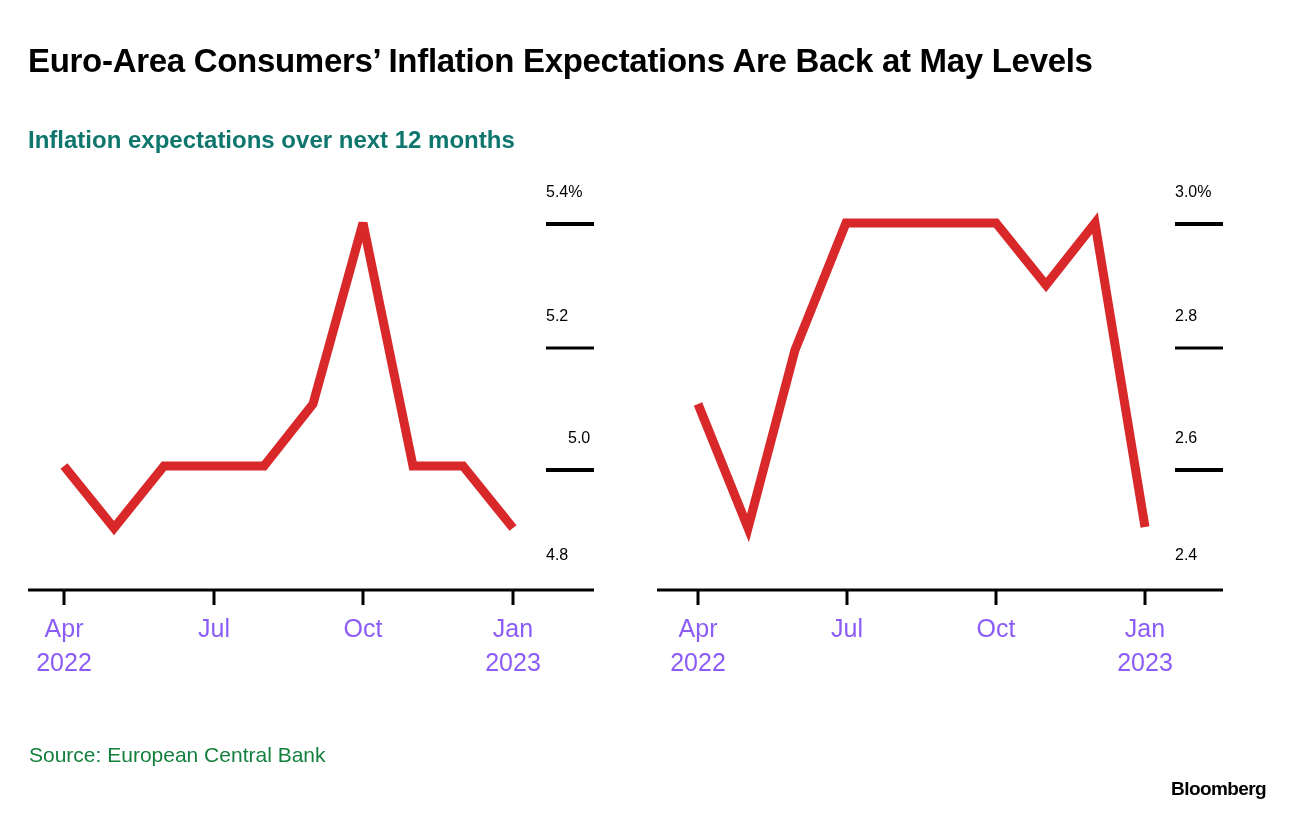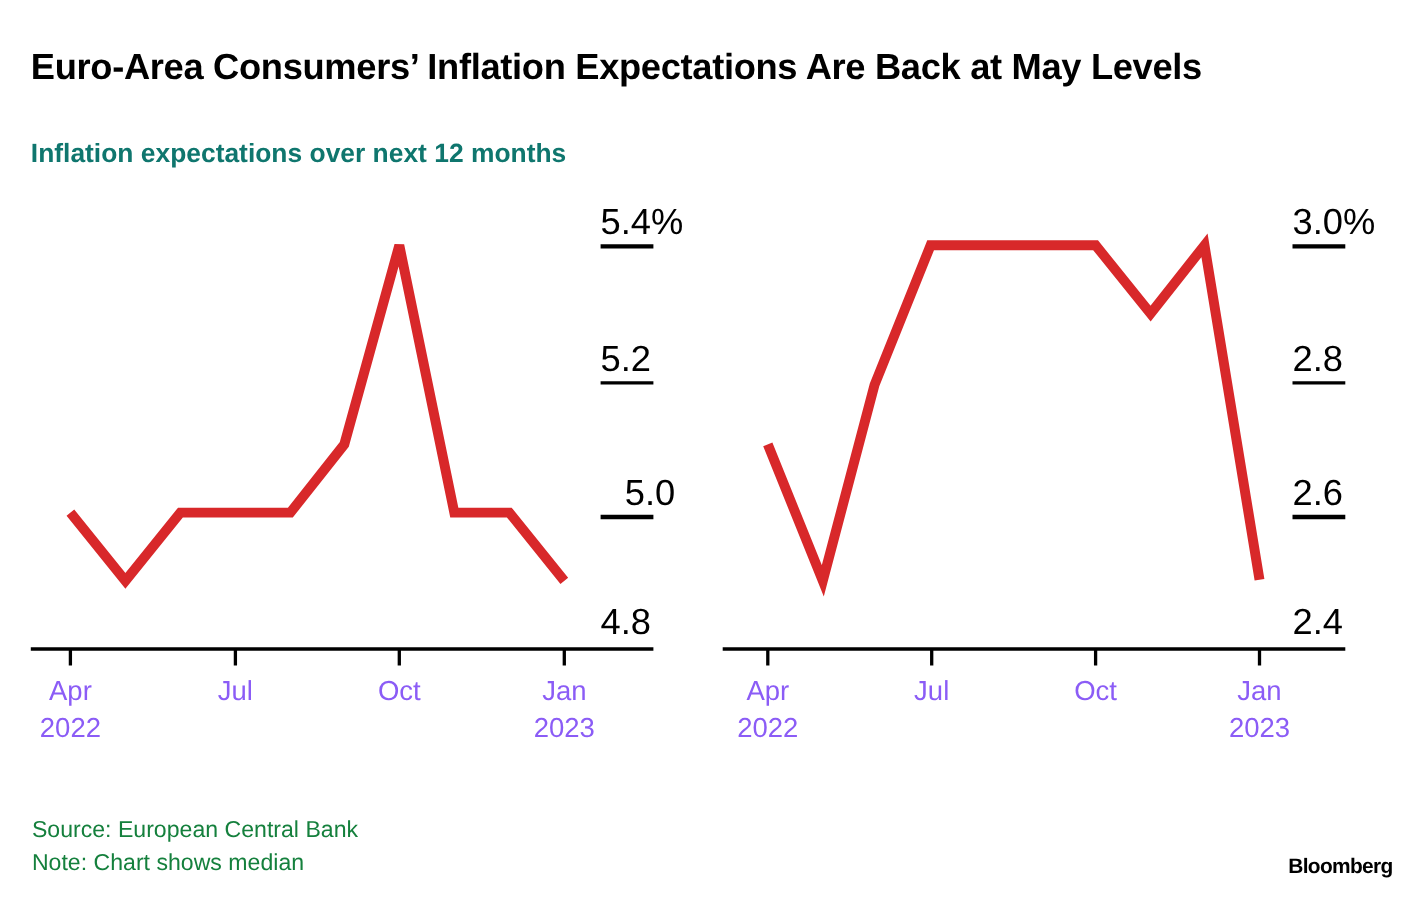--- a/index.html
+++ b/index.html
@@ -53,21 +53,21 @@
   .plot-svg {
     position: absolute;
     left: 0;
     top: 0;
     width: 640px;
     height: 700px;
   }
 
   .ylabel {
     position: absolute;
-    font-size: 33px;
+    font-size: 16px;
     color: #000;
     text-align: left;
     white-space: nowrap;
   }
   .xlabel {
     position: absolute;
     font-size: 25px;
     color: #8b5cf6;
     text-align: center;
     white-space: nowrap;
@@ -175,18 +175,17 @@
       <div>Oct</div>
     </div>
     <div class="xlabel" style="left:450px; top:612px; width:120px;">
       <div>Jan</div>
       <div>2023</div>
     </div>
   </div>
 
   <div class="footnotes">
     <div class="footnote-line">Source: European Central Bank</div>
-    <div class="footnote-line">Note: Chart shows median</div>
   </div>
 
   <div class="brand-logo">Bloomberg</div>
 
 </div>
 
 </body></html>

